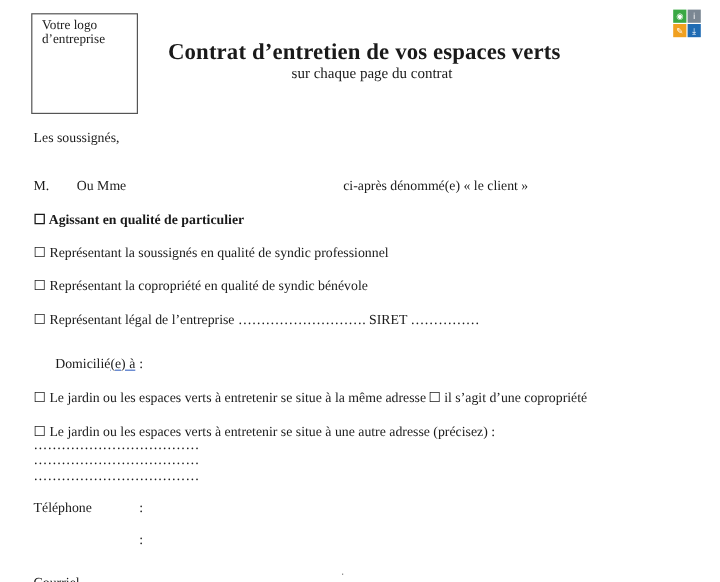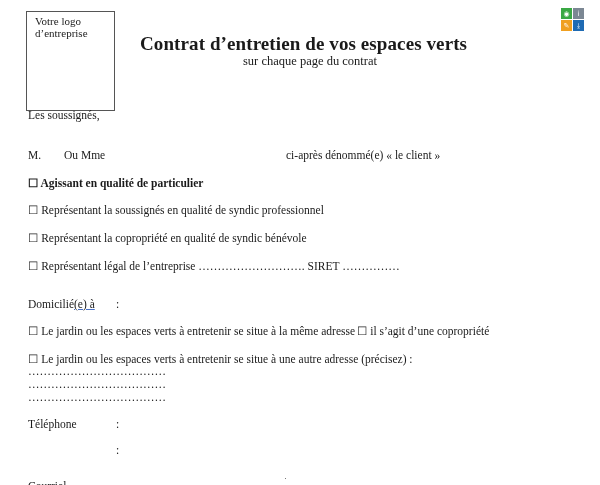--- a/index.html
+++ b/index.html
@@ -3,21 +3,21 @@
   <meta charset="utf-8">
   <style>
     html, body { margin: 0; padding: 0; background: #ffffff; }
     body {
       width: 600px; height: 485px; position: relative; overflow: hidden;
       font-family: "Liberation Serif", "DejaVu Serif", serif;
       color: #1a1a1a;
     }
     .abs { position: absolute; white-space: nowrap; }
     .logo-box {
-      position: absolute; left: 26px; top: 11px; width: 89px; height: 100px;
+      position: absolute; left: 26px; top: 11px; width: 89px; height: 84px;
       border: 1px solid #555; box-sizing: border-box;
       padding: 3px 0 0 8px; font-size: 11px; line-height: 12px;
     }
     .title {
       position: absolute; left: 140px; top: 33px; font-size: 19px; font-weight: bold;
       letter-spacing: 0.1px;
     }
     .subtitle {
       position: absolute; left: 140px; top: 54px; width: 340px; text-align: center;
       font-size: 12.5px; line-height: 14px;
@@ -59,21 +59,21 @@
 
 <div class="abs txt" style="left:28px; top:149px;">M.</div>
 <div class="abs txt" style="left:64px; top:149px;">Ou Mme</div>
 <div class="abs txt" style="left:286px; top:149px;">ci-après dénommé(e) « le client »</div>
 
 <div class="abs txt" style="left:28px; top:176px;font-weight:bold;">☐ Agissant en qualité de particulier</div>
 <div class="abs txt" style="left:28px; top:203px;">☐ Représentant la soussignés en qualité de syndic professionnel</div>
 <div class="abs txt" style="left:28px; top:231px;">☐ Représentant la copropriété en qualité de syndic bénévole</div>
 <div class="abs txt" style="left:28px; top:259px;">☐ Représentant légal de l’entreprise ………………………. SIRET ……………</div>
 
-<div class="abs txt" style="left:28px; top:298px;">
+<div class="abs txt" style="left:46px; top:298px;">
   <span>Domicilié</span><span class="underline-link">(e)  à</span>
 </div>
 <div class="abs txt" style="left:116px; top:298px;">:</div>
 
 <div class="abs txt" style="left:28px; top:324px;">☐ Le jardin ou les espaces verts à entretenir se situe à la même adresse</div>
 <div class="abs txt" style="left:357px; top:324px;">☐ il s’agit d’une copropriété</div>
 
 <div class="abs txt" style="left:28px; top:352px;">☐ Le jardin ou les espaces verts à entretenir se situe à une autre adresse (précisez) :</div>
 <div class="abs txt" style="left:28px; top:365px; line-height:13px;">
   <div>………………………………</div>

